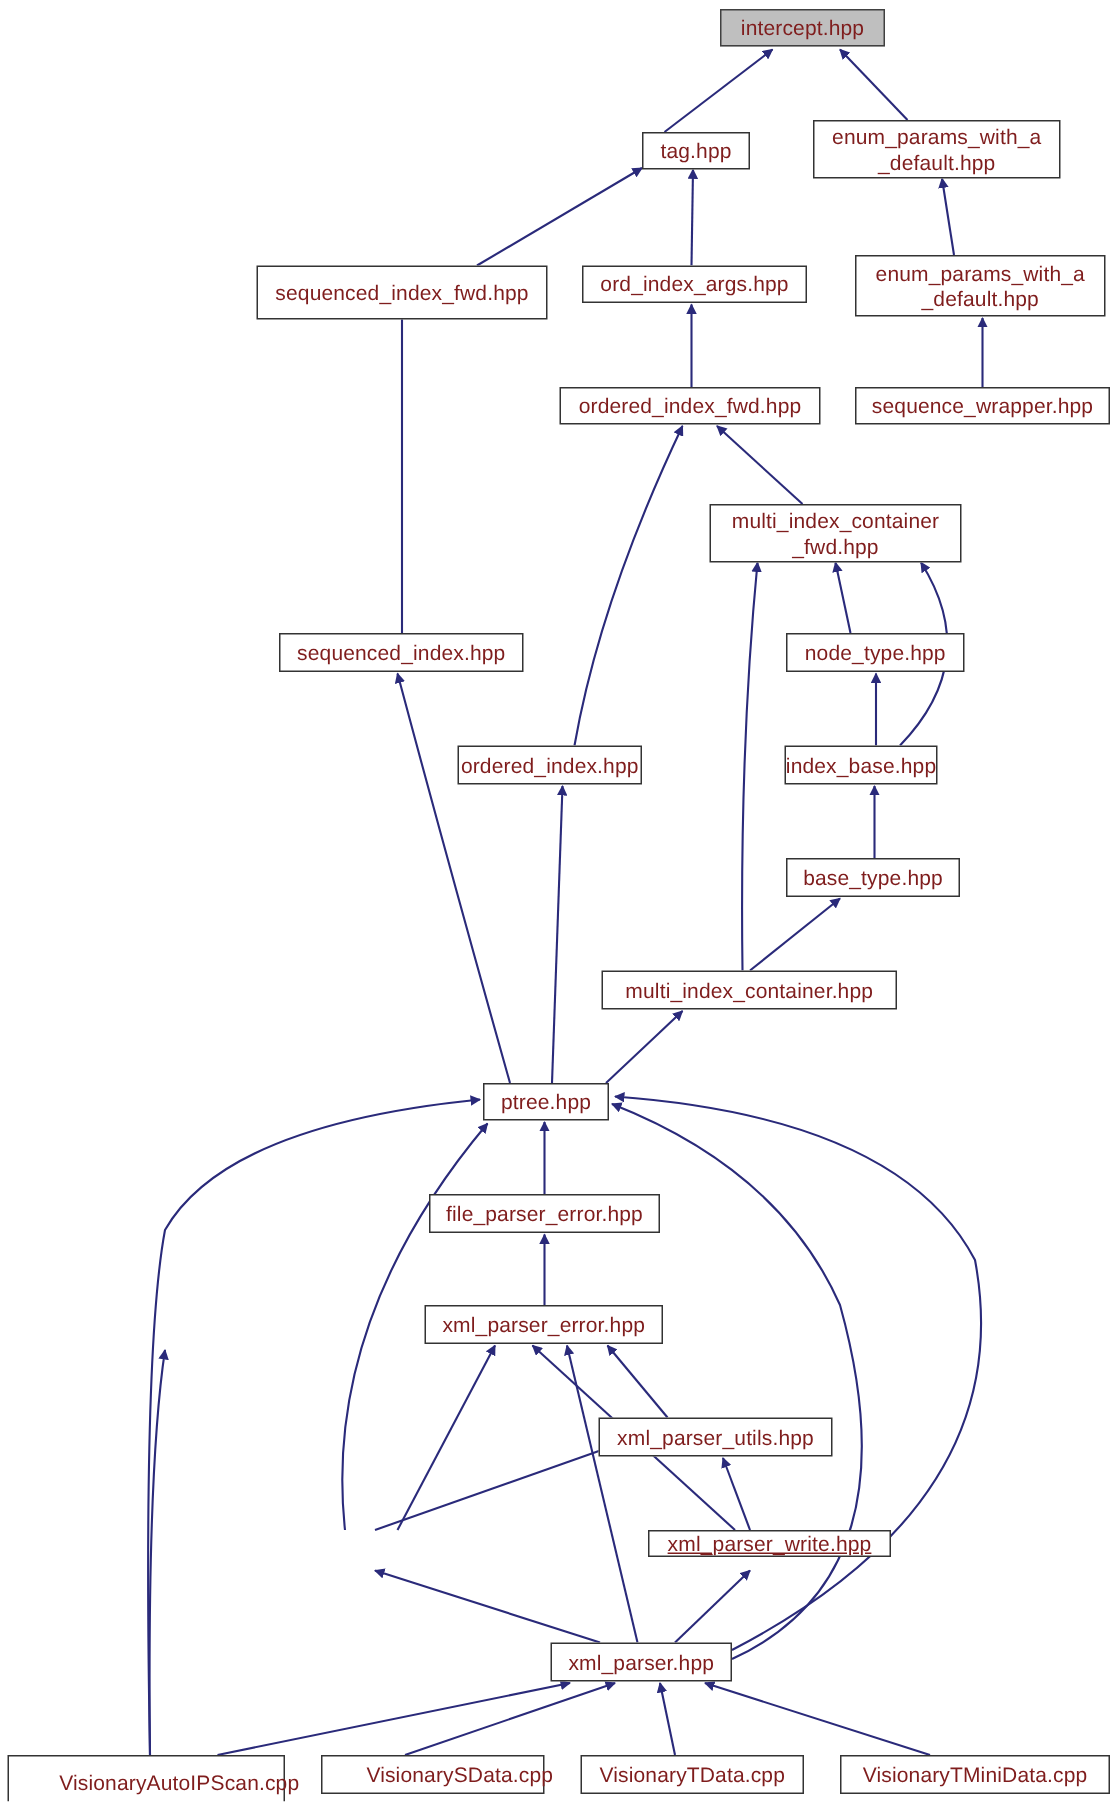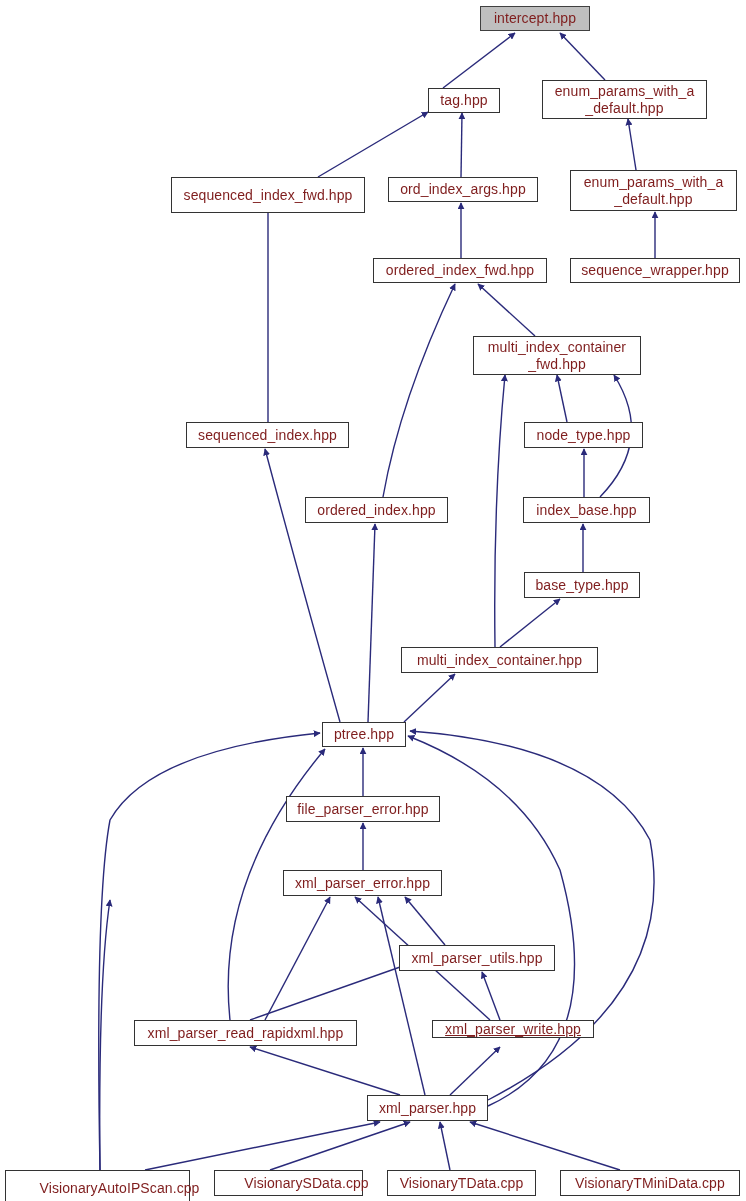--- a/index.html
+++ b/index.html
@@ -106,28 +106,27 @@
     <div class="node" style="left: 171px; top: 177px; width: 194px; height: 36px;">sequenced_index_fwd.hpp</div>
     <div class="node" style="left: 388px; top: 177px; width: 150px; height: 25px;">ord_index_args.hpp</div>
     <div class="node two-line" style="left: 570px; top: 170px; width: 167px; height: 41px;">enum_params_with_a
 _default.hpp</div>
     <div class="node" style="left: 373px; top: 258px; width: 174px; height: 25px;">ordered_index_fwd.hpp</div>
     <div class="node" style="left: 570px; top: 258px; width: 170px; height: 25px;">sequence_wrapper.hpp</div>
     <div class="node two-line" style="left: 473px; top: 336px; width: 168px; height: 39px;">multi_index_container
 _fwd.hpp</div>
     <div class="node" style="left: 186px; top: 422px; width: 163px; height: 26px;">sequenced_index.hpp</div>
     <div class="node" style="left: 524px; top: 422px; width: 119px; height: 26px;">node_type.hpp</div>
-    <div class="node" style="left: 305px; top: 497px; width: 143px; height: 26px;">ordered_index.hpp</div>
-    <div class="node" style="left: 523px; top: 497px; width: 127px; height: 26px;">index_base.hpp</div>
+    <div class="node" style="left: 305px; top: 497px; width: 123px; height: 26px;">ordered_index.hpp</div>
+    <div class="node" style="left: 523px; top: 497px; width: 102px; height: 26px;">index_base.hpp</div>
     <div class="node" style="left: 524px; top: 572px; width: 116px; height: 26px;">base_type.hpp</div>
     <div class="node" style="left: 401px; top: 647px; width: 197px; height: 26px;">multi_index_container.hpp</div>
     <div class="node" style="left: 322px; top: 722px; width: 84px; height: 25px;">ptree.hpp</div>
     <div class="node" style="left: 286px; top: 796px; width: 154px; height: 26px;">file_parser_error.hpp</div>
     <div class="node" style="left: 283px; top: 870px; width: 159px; height: 26px;">xml_parser_error.hpp</div>
     <div class="node" style="left: 399px; top: 945px; width: 156px; height: 26px;">xml_parser_utils.hpp</div>
-    <div class="node" style="left: 134px; top: 1020px; width: 223px; height: 26px;">xml_parser_read_rapidxml.hpp</div>
     <div class="node" style="left: 432px; top: 1020px; width: 162px; height: 18px; text-decoration: underline;">xml_parser_write.hpp</div>
     <div class="node" style="left: 367px; top: 1095px; width: 121px; height: 26px;">xml_parser.hpp</div>
     <div class="node" style="left: 5px; top: 1170px; width: 185px; height: 36px; padding-left: 44px;">VisionaryAutoIPScan.cpp</div>
     <div class="node" style="left: 214px; top: 1170px; width: 149px; height: 26px; padding-left: 36px;">VisionarySData.cpp</div>
     <div class="node" style="left: 387px; top: 1170px; width: 149px; height: 26px;">VisionaryTData.cpp</div>
     <div class="node" style="left: 560px; top: 1170px; width: 180px; height: 26px;">VisionaryTMiniData.cpp</div>
   </div>
 
 </body></html>

